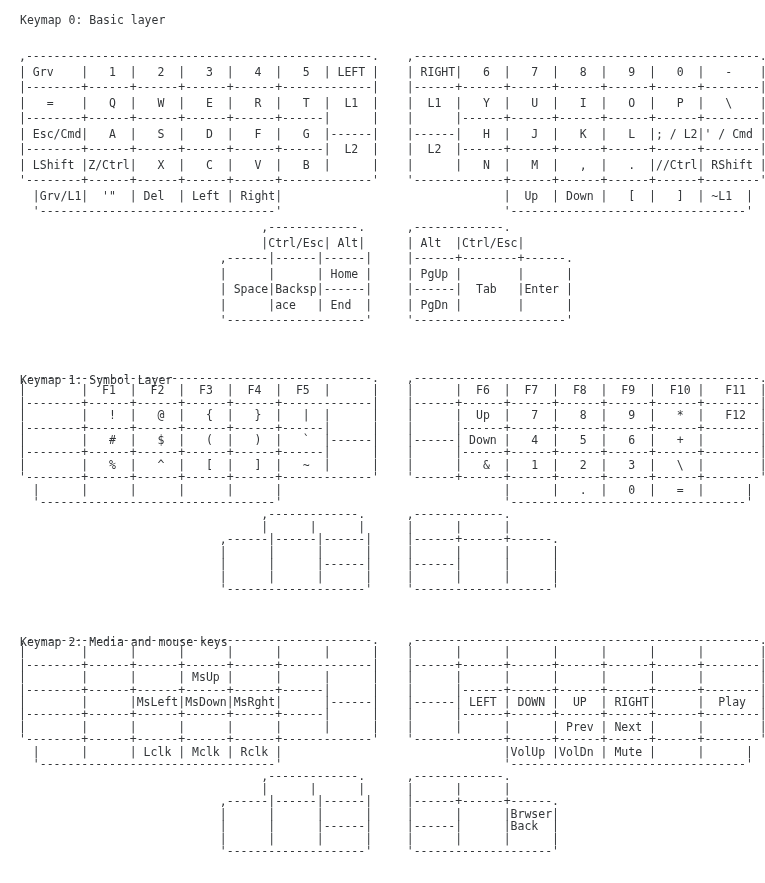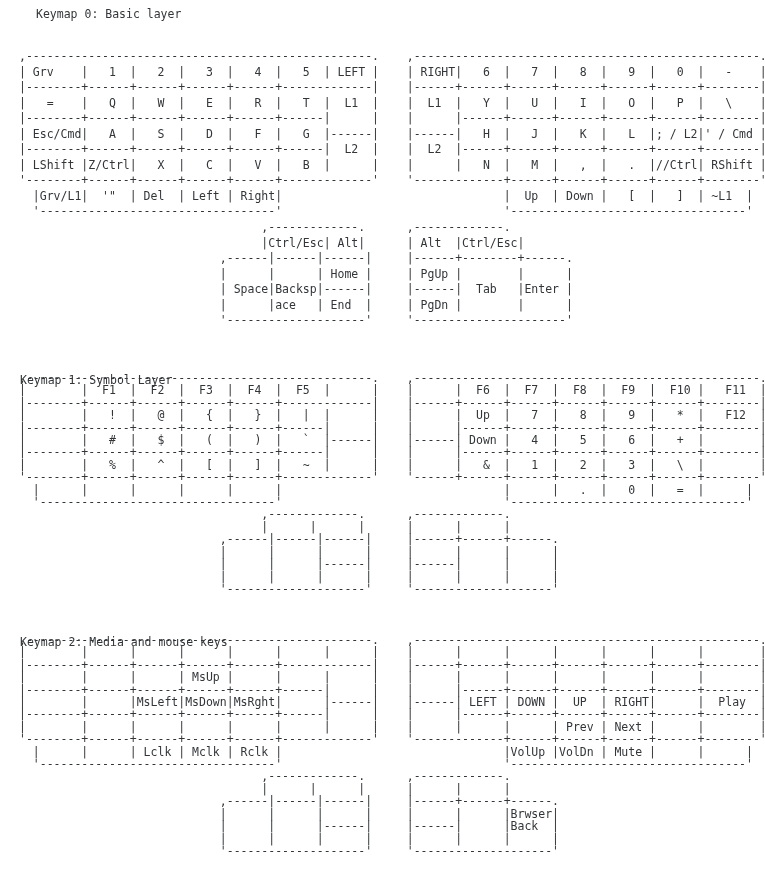--- a/index.html
+++ b/index.html
@@ -16,21 +16,21 @@
     white-space:pre;
   }
   pre.art {
     position:absolute; left:19px;
     font-size:11.5px;
     white-space:pre;
     font-family:inherit;
     letter-spacing:0;
   }
   #p0 { top:49px;  line-height:15.55px; }
-  #t0 { top:8px;margin-left:16px; }
+  #t0 { top:14px; }
   #p1 { top:372px; line-height:12.4px; }
   #t1 { top:342px;margin-top:32px; }
   #p2 { top:634px; line-height:12.4px; }
   #t2 { top:636px; }
 </style>
 </head>
 <body>
 
 <div>
 

